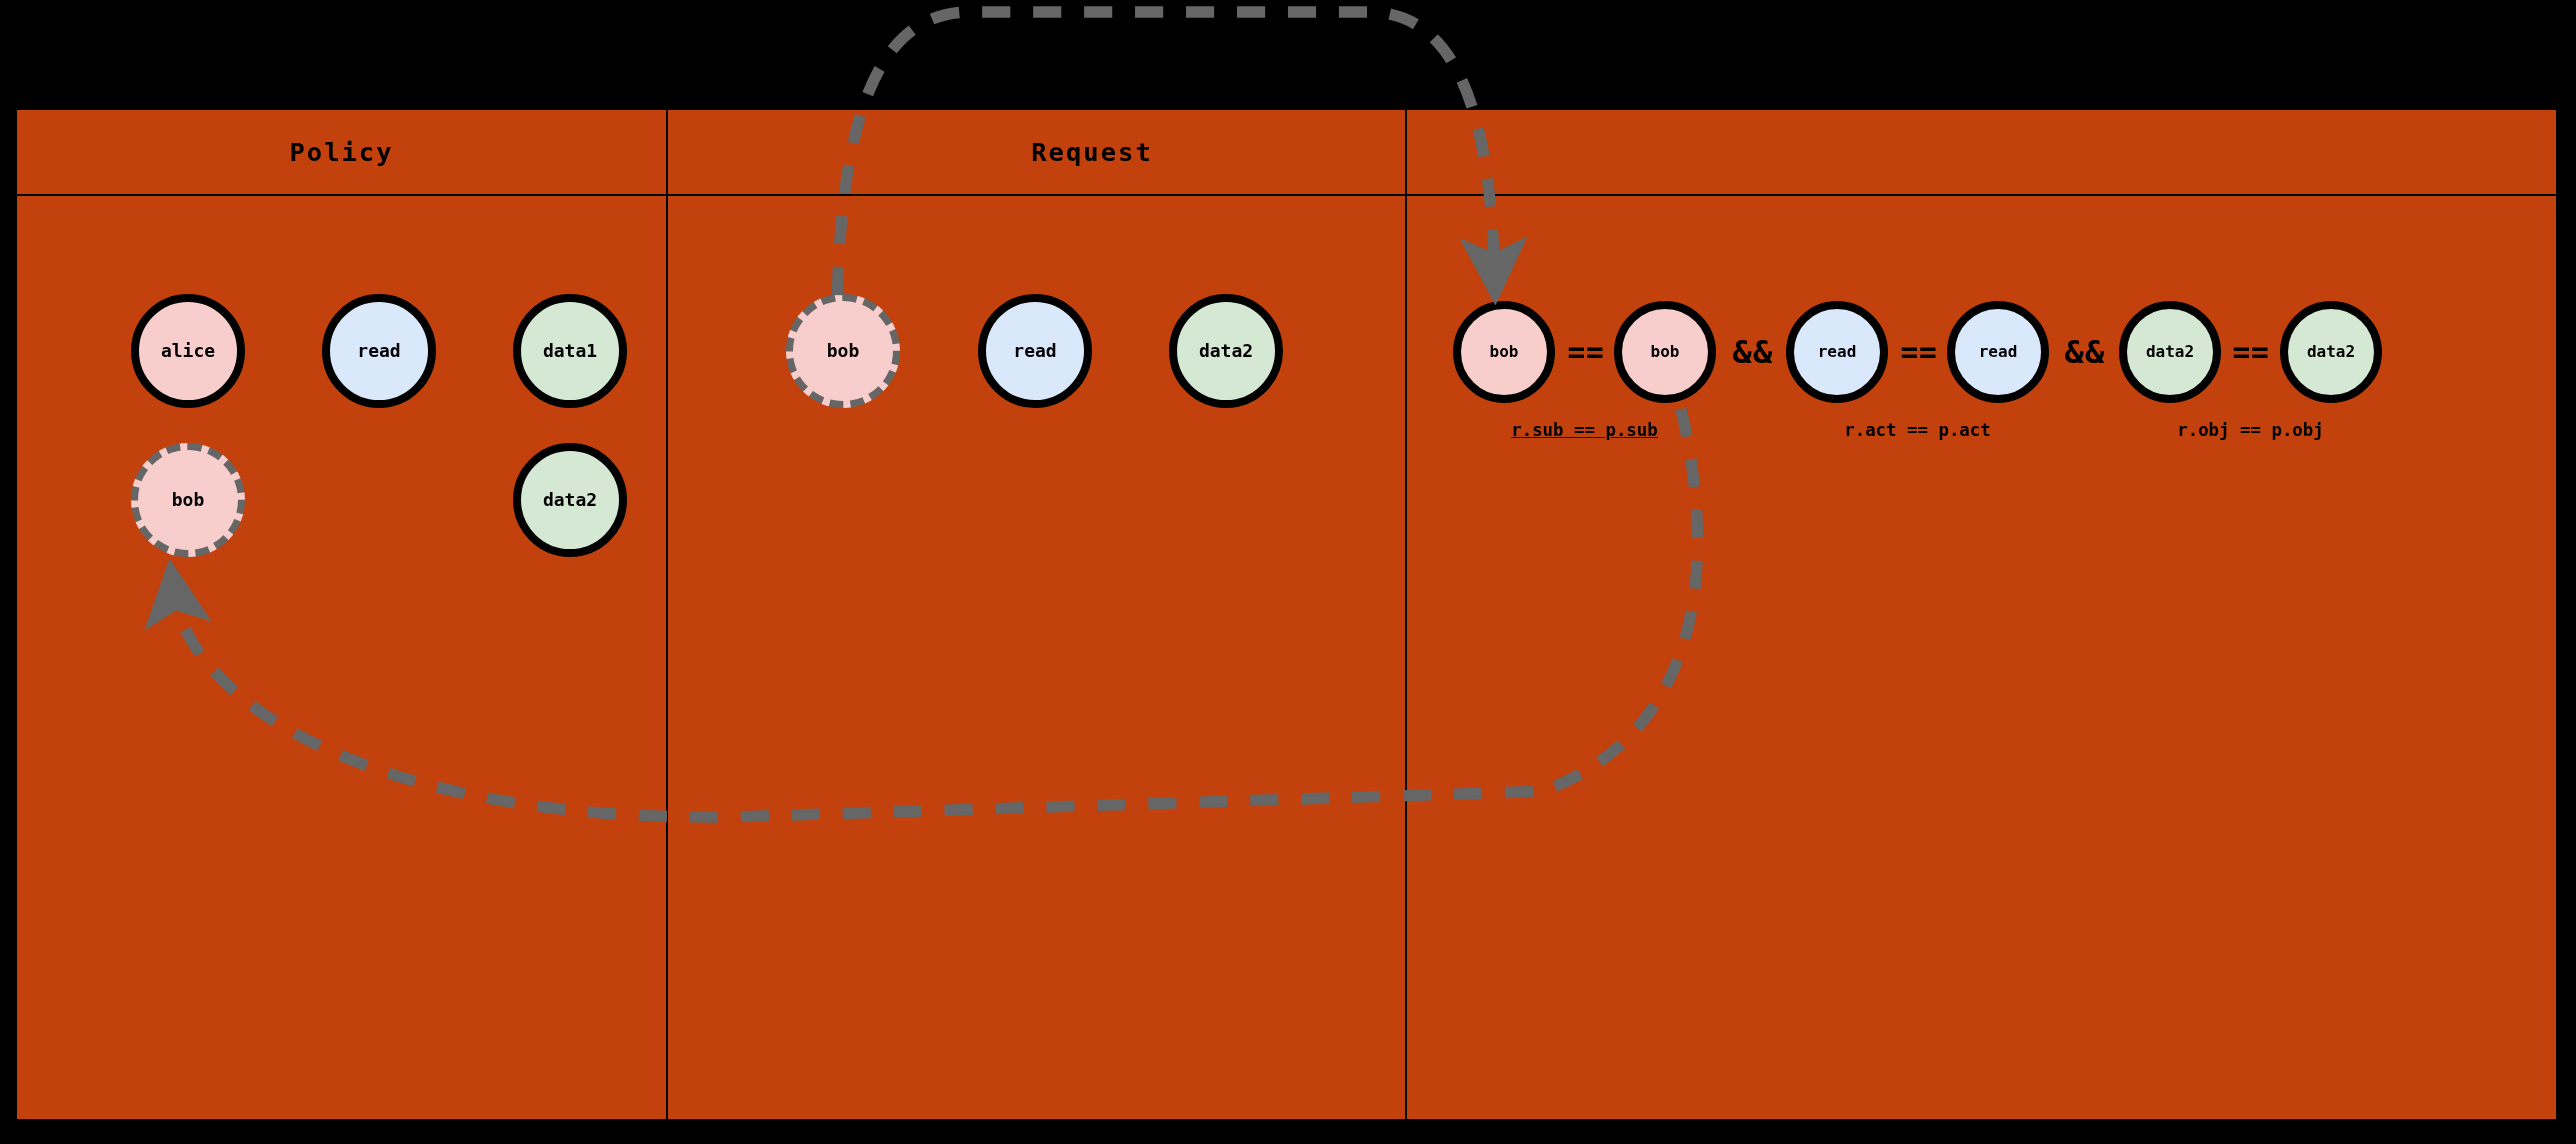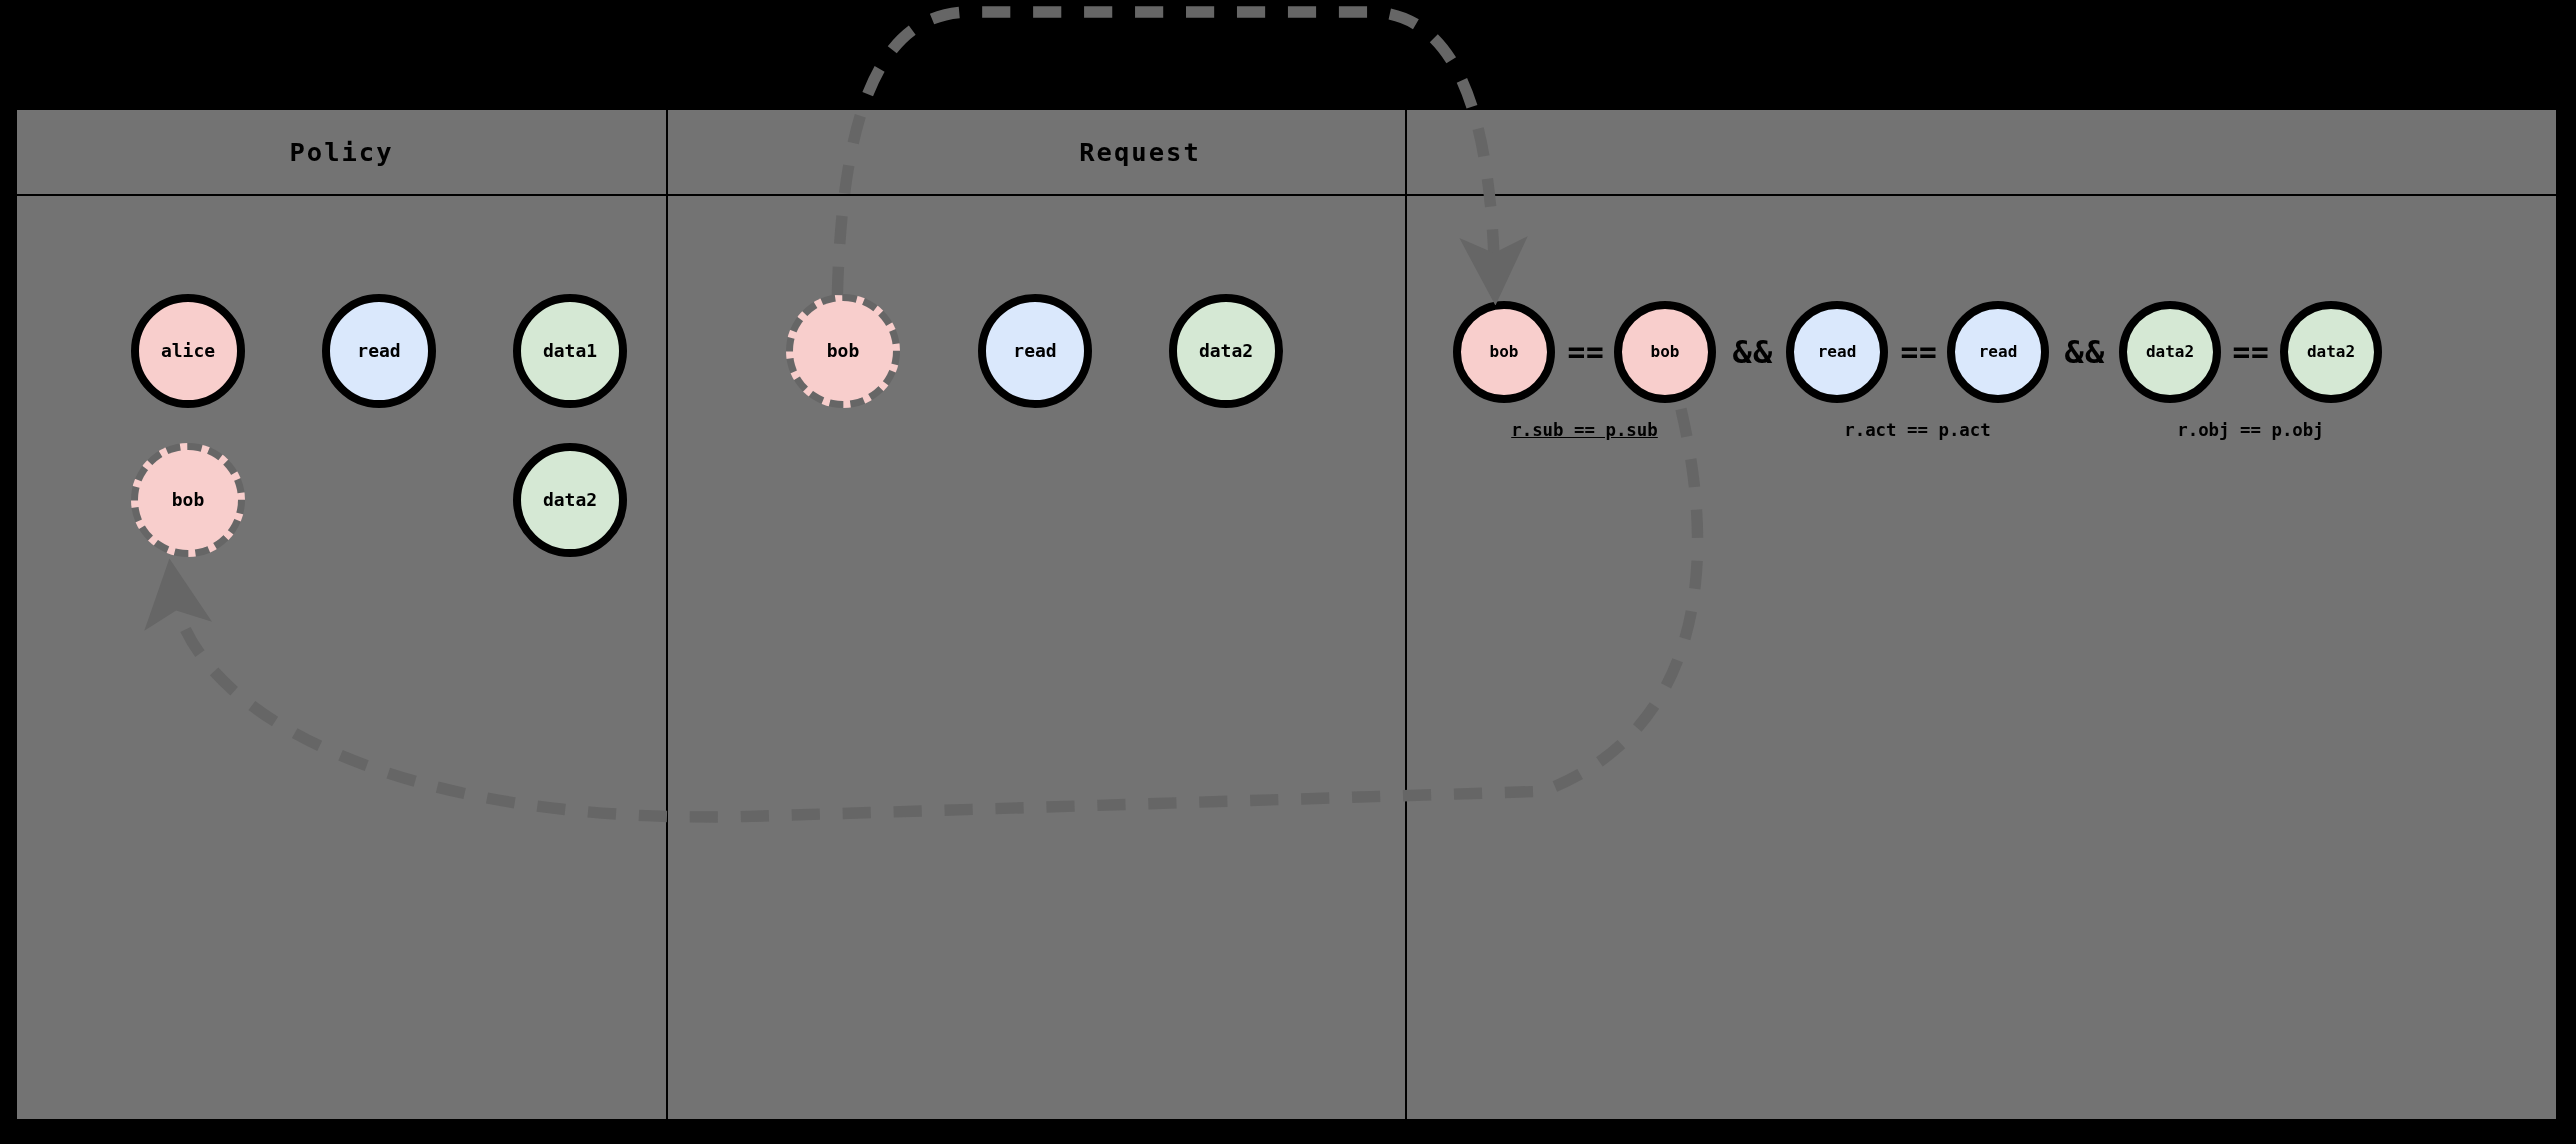--- a/index.html
+++ b/index.html
@@ -22,21 +22,21 @@
     background: #000000;
   }
 
   
   .frame {
     position: absolute;
     left: 16px;
     top: 109px;
     width: 2541px;
     height: 1011px;
-    background: #737373;
+    background: #c2410c;
     border: 1.3px solid #000000;
     box-sizing: border-box;
   }
 
   
   .col-divider {
     position: absolute;
     top: 0;
     width: 2px;
     height: 100%;
@@ -61,21 +61,21 @@
     display: flex;
     align-items: center;
     justify-content: center;
     font-size: 25.5px;
     font-weight: bold;
     letter-spacing: 2px;
     color: #000000;
     font-family: "DejaVu Sans Mono", "Liberation Mono", monospace;
   }
   .col-header.h-policy   { left: 0px;    width: 649px; }
-  .col-header.h-request  { left: 686px;  width: 874px; }
+  .col-header.h-request  { left: 638px;  width: 874px; }
   .col-header.h-matching { left: 1390px; width: 1150px; }
 
   
   .node {
     position: absolute;
     border-radius: 50%;
     display: flex;
     align-items: center;
     justify-content: center;
     box-sizing: border-box;

